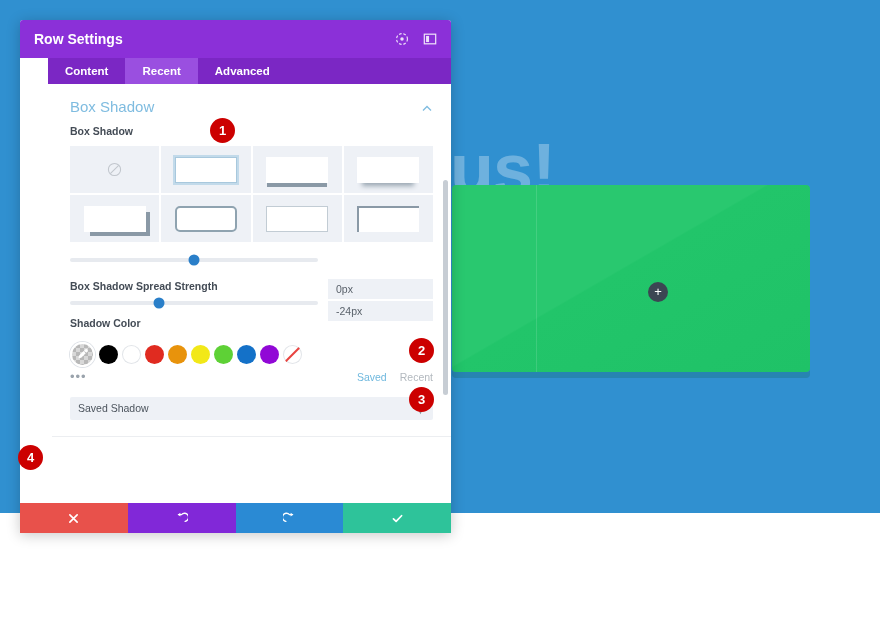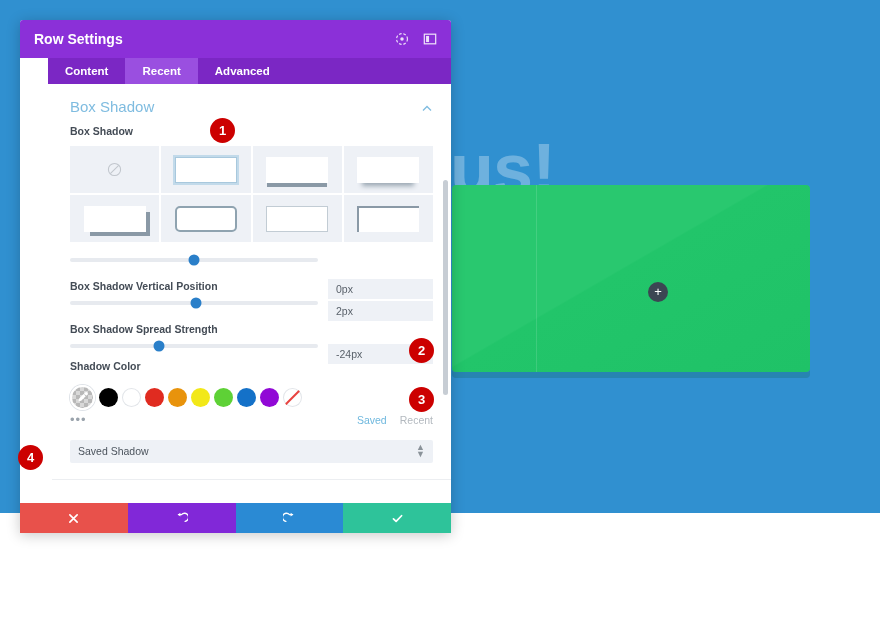--- a/index.html
+++ b/index.html
@@ -283,27 +283,20 @@
           </div>
         </div>
 
         <div class="field slider-block">
           <div class="slider">
             <div class="knob" style="left:50%"></div>
           </div>
           <div class="valbox" style="top:21px">0px</div>
         </div>
 
-        <div class="field slider-block">
-          <div class="field-label">Box Shadow Vertical Position</div>
-          <div class="slider">
-            <div class="knob" style="left:51%"></div>
-          </div>
-          <div class="valbox" style="top:21px">2px</div>
-        </div>
 
 
         <div class="field slider-block" style="margin-bottom:12px">
           <div class="field-label">Box Shadow Spread Strength</div>
           <div class="slider">
             <div class="knob" style="left:36%"></div>
           </div>
           <div class="valbox" style="top:21px">-24px</div>
         </div>
 

